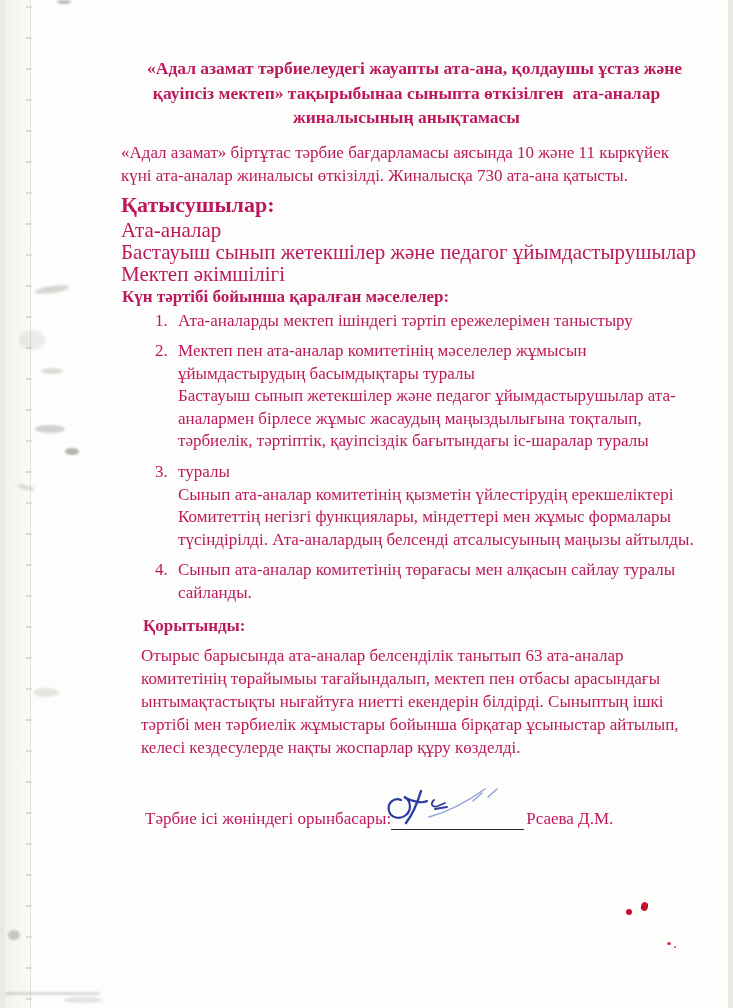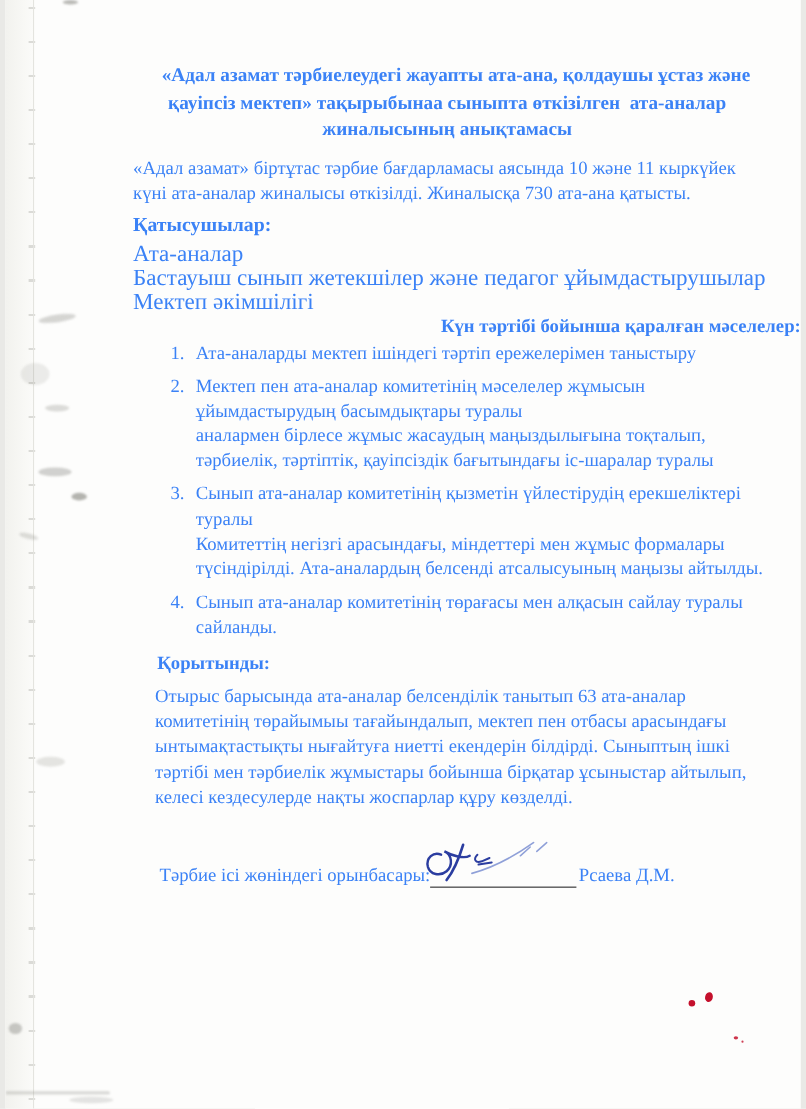--- a/index.html
+++ b/index.html
@@ -4,21 +4,21 @@
 <style>
   html,body { margin:0; padding:0; }
   body { background:#e9e9e6; }
   .page {
     position:relative;
     width:699px; height:1008px;
     margin:0 auto;
     background:#fdfdfc;
     overflow:hidden;
     font-family:"Liberation Serif", "DejaVu Serif", serif;
-    color:#3b82f6;
+    color:#be185d;
     padding-left:24px;
   }
   .line { white-space:pre; }
 
   
   .edge-strip { position:absolute; left:0; top:0; width:26px; height:100%;
     background:linear-gradient(to right,#f2f2ee,#fbfbf9); }
   .edge-line { position:absolute; left:25px; top:0; width:1px; height:100%; background:#e4e4df; }
   .edge-ticks { position:absolute; left:21px; top:6px; width:6px; height:100%;
     background:repeating-linear-gradient(to bottom, rgba(140,140,132,.38) 0 2px, rgba(0,0,0,0) 2px 31px);
@@ -37,23 +37,23 @@
   .s11{ left:58px; top:997px; width:40px; height:6px;  background:rgba(170,170,164,.30); }
 
   
   .title {
     margin:56px 62px 0 118px;
     text-align:center;
     font-weight:bold;
     font-size:17.5px; line-height:24.5px;
   }
   .intro { margin:11px 40px 0 92px; font-size:17px; line-height:23px; }
-  .part-heading { margin:6px 0 0 92px; font-size:18px; font-weight:bold; line-height:23px; }
+  .part-heading { margin:6px 0 0 92px; font-size:22px; font-weight:bold; line-height:23px; }
   .participants { margin:3px 0 0 92px; font-size:21px; line-height:22px; }
-  .agenda-heading { margin:0 0 0 93px; font-size:17px; font-weight:bold; line-height:23px;text-align:right; }
+  .agenda-heading { margin:0 0 0 93px; font-size:17px; font-weight:bold; line-height:23px; }
   .agenda { margin-top:2px; font-size:17px; }
   .agenda-item { display:flex; margin:0 30px 8px 126px; line-height:22.6px; }
   .agenda-item .num { width:23px; flex:0 0 23px; }
   .agenda-item .item-lines { flex:1; }
   .concl-heading { margin:9px 0 0 114px; font-size:17px; font-weight:bold; line-height:23px; }
   .conclusion { margin:7px 20px 0 112px; font-size:17px; line-height:23px; }
 
   .signature-row {
     display:flex; align-items:flex-end;
     margin:47px 0 0 116px;
@@ -121,31 +121,32 @@
       <span class="item-lines">
         <span class="line">Ата-аналарды мектеп ішіндегі тәртіп ережелерімен таныстыру</span>
       </span>
     </div>
 
     <div class="agenda-item">
       <span class="num">2.</span>
       <span class="item-lines">
         <div class="line">Мектеп пен ата-аналар комитетінің мәселелер жұмысын</div>
         <div class="line">ұйымдастырудың басымдықтары туралы</div>
+        <div class="line">Бастауыш сынып жетекшілер және педагог ұйымдастырушылар ата-</div>
         <div class="line">аналармен бірлесе жұмыс жасаудың маңыздылығына тоқталып,</div>
         <div class="line">тәрбиелік, тәртіптік, қауіпсіздік бағытындағы іс-шаралар туралы</div>
       </span>
     </div>
 
     <div class="agenda-item">
       <span class="num">3.</span>
       <span class="item-lines">
+        <div class="line">туралы</div>
         <div class="line">Сынып ата-аналар комитетінің қызметін үйлестірудің ерекшеліктері</div>
-        <div class="line">туралы</div>
-        <div class="line">Комитеттің негізгі арасындағы, міндеттері мен жұмыс формалары</div>
+        <div class="line">Комитеттің негізгі функциялары, міндеттері мен жұмыс формалары</div>
         <div class="line">түсіндірілді. Ата-аналардың белсенді атсалысуының маңызы айтылды.</div>
       </span>
     </div>
 
     <div class="agenda-item">
       <span class="num">4.</span>
       <span class="item-lines">
         <div class="line">Сынып ата-аналар комитетінің төрағасы мен алқасын сайлау туралы</div>
         <div class="line">сайланды.</div>
       </span>

